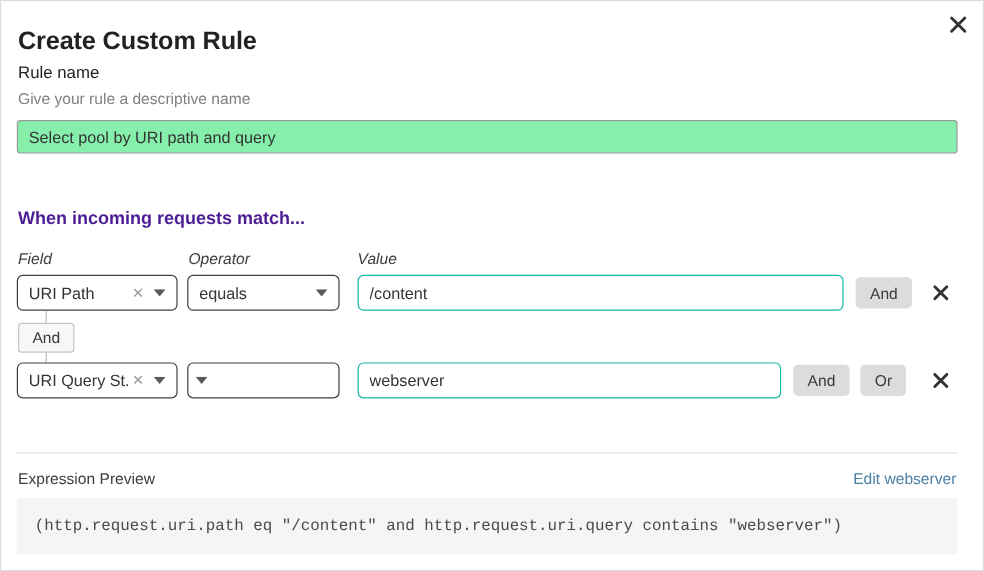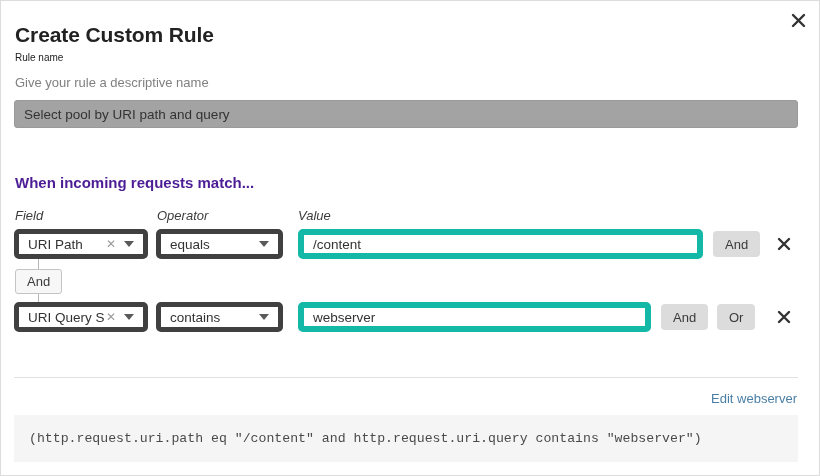--- a/index.html
+++ b/index.html
@@ -45,40 +45,40 @@
     border: none;
     padding: 0;
   }
   .close-btn svg { display: block; }
 
   
   .rule-name-label {
     position: absolute;
     left: 14px;
     top: 51px;
-    font-size: 10px;
+    font-size: 14px;
     color: #222222;
   }
   .rule-name-help {
     position: absolute;
     left: 14px;
     top: 74px;
     font-size: 13px;
     color: #808080;
   }
   .rule-name-input {
     position: absolute;
     left: 13px;
     top: 99px;
     width: 784px;
     height: 28px;
     box-sizing: border-box;
     border: 1px solid #9a9a9a;
     border-radius: 3px;
-    background: #a3a3a3;
+    background: #86efac;
     font-family: "Liberation Sans", sans-serif;
     font-size: 13.5px;
     color: #333333;
     padding: 0 9px;
     outline: none;
   }
 
   
   .section-heading {
     position: absolute;
@@ -107,21 +107,21 @@
     left: 0;
     height: 30px;
   }
   .cond-row.row1 { top: 228px; }
   .cond-row.row2 { top: 301px; }
 
   .select-box {
     position: absolute;
     box-sizing: border-box;
     height: 30px;
-    border: 5px solid #404040;
+    border: 1px solid #404040;
     border-radius: 5px;
     background: #ffffff;
     display: flex;
     align-items: center;
     cursor: pointer;
   }
   .select-box .sel-text {
     font-size: 13.5px;
     color: #333333;
     padding-left: 9px;
@@ -141,21 +141,21 @@
     align-items: center;
   }
   .field-select    { left: 13px;  width: 134px; }
   .operator-select { left: 155px; width: 127px; }
 
   .value-input {
     position: absolute;
     box-sizing: border-box;
     left: 297px;
     height: 30px;
-    border: 6px solid #14b8a6;
+    border: 1px solid #14b8a6;
     border-radius: 5px;
     background: #ffffff;
     font-family: "Liberation Sans", sans-serif;
     font-size: 13.5px;
     color: #333333;
     padding: 0 9px;
     outline: none;
   }
   .value-input.w1 { width: 405px; }
   .value-input.w2 { width: 353px; }
@@ -337,21 +337,20 @@
       <span class="sel-text">URI Query St...</span>
       <span class="clear-x">✕</span>
       <span class="caret">
         <svg width="10" height="6" viewBox="0 0 10 6">
             <path d="M0 0 L10 0 L5 6 Z" fill="#5a5a5a"></path>
           </svg>
       </span>
     </div>
 
     <div class="select-box operator-select">
-      <span class="sel-text">contains</span>
       <span class="caret">
         <svg width="10" height="6" viewBox="0 0 10 6">
             <path d="M0 0 L10 0 L5 6 Z" fill="#5a5a5a"></path>
           </svg>
       </span>
     </div>
 
     <input class="value-input w2" type="text" value="webserver" style="">
 
     <button class="logic-btn logic-and">And</button>
@@ -359,16 +358,17 @@
 
     <button class="row-delete">
       <svg width="14" height="14" viewBox="0 0 14 14">
         <path d="M2 2 L12 12 M12 2 L2 12" stroke="#333333" stroke-width="2.4" stroke-linecap="round"></path>
       </svg>
     </button>
   </div>
 
   <div class="divider"></div>
 
+  <div class="expr-label">Expression Preview</div>
   <a class="expr-edit-link">Edit webserver</a>
   <div class="expr-code">(http.request.uri.path eq "/content" and http.request.uri.query contains "webserver")</div>
 
 </div>
 
 </body></html>

